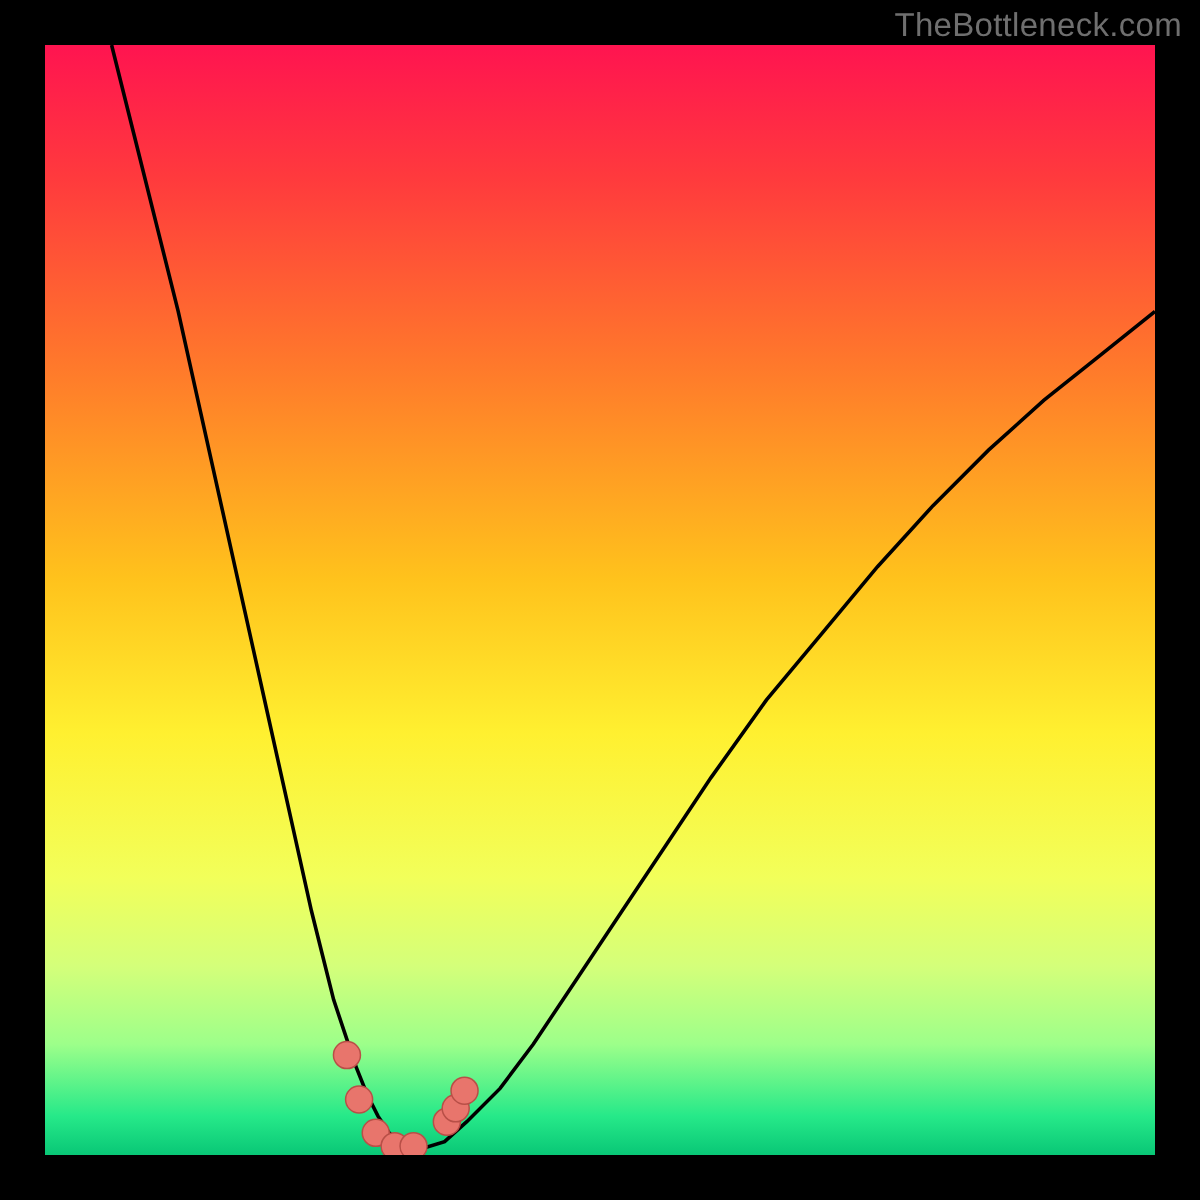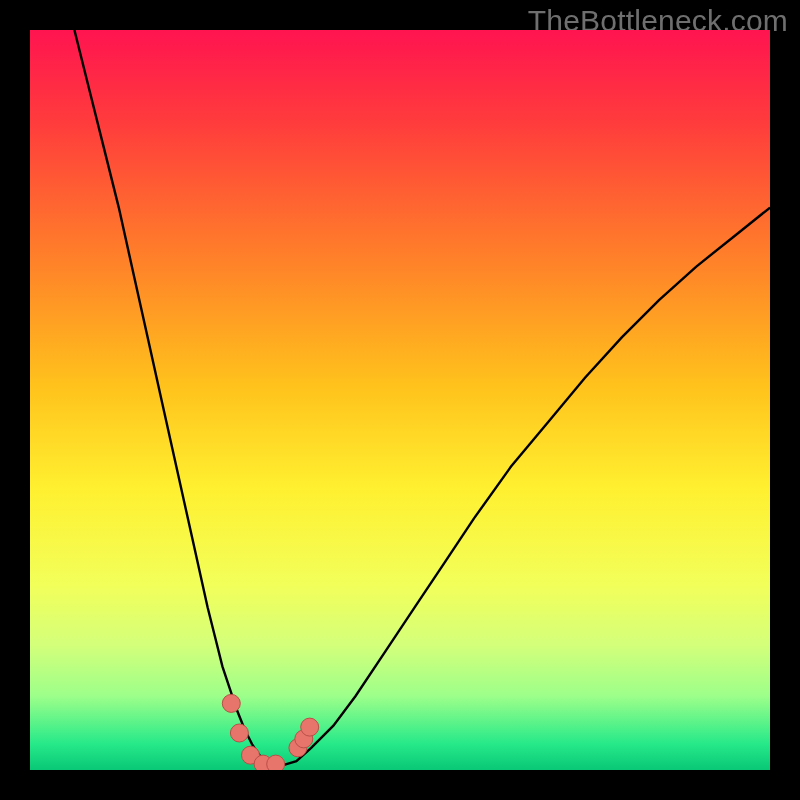--- a/index.html
+++ b/index.html
@@ -17,21 +17,21 @@
     top: 0;
     width: 800px;
     height: 800px;
     background: #000;
   }
   .watermark {
     position: absolute;
     top: 4px;
     right: 12px;
     color: #6f6f6f;
-    font-size: 30px;
+    font-size: 22px;
     letter-spacing: 0.2px;
     user-select: none;
   }
   .plot-wrap {
     position: absolute;
     left: 30px;
     top: 30px;
     width: 740px;
     height: 740px;
   }

